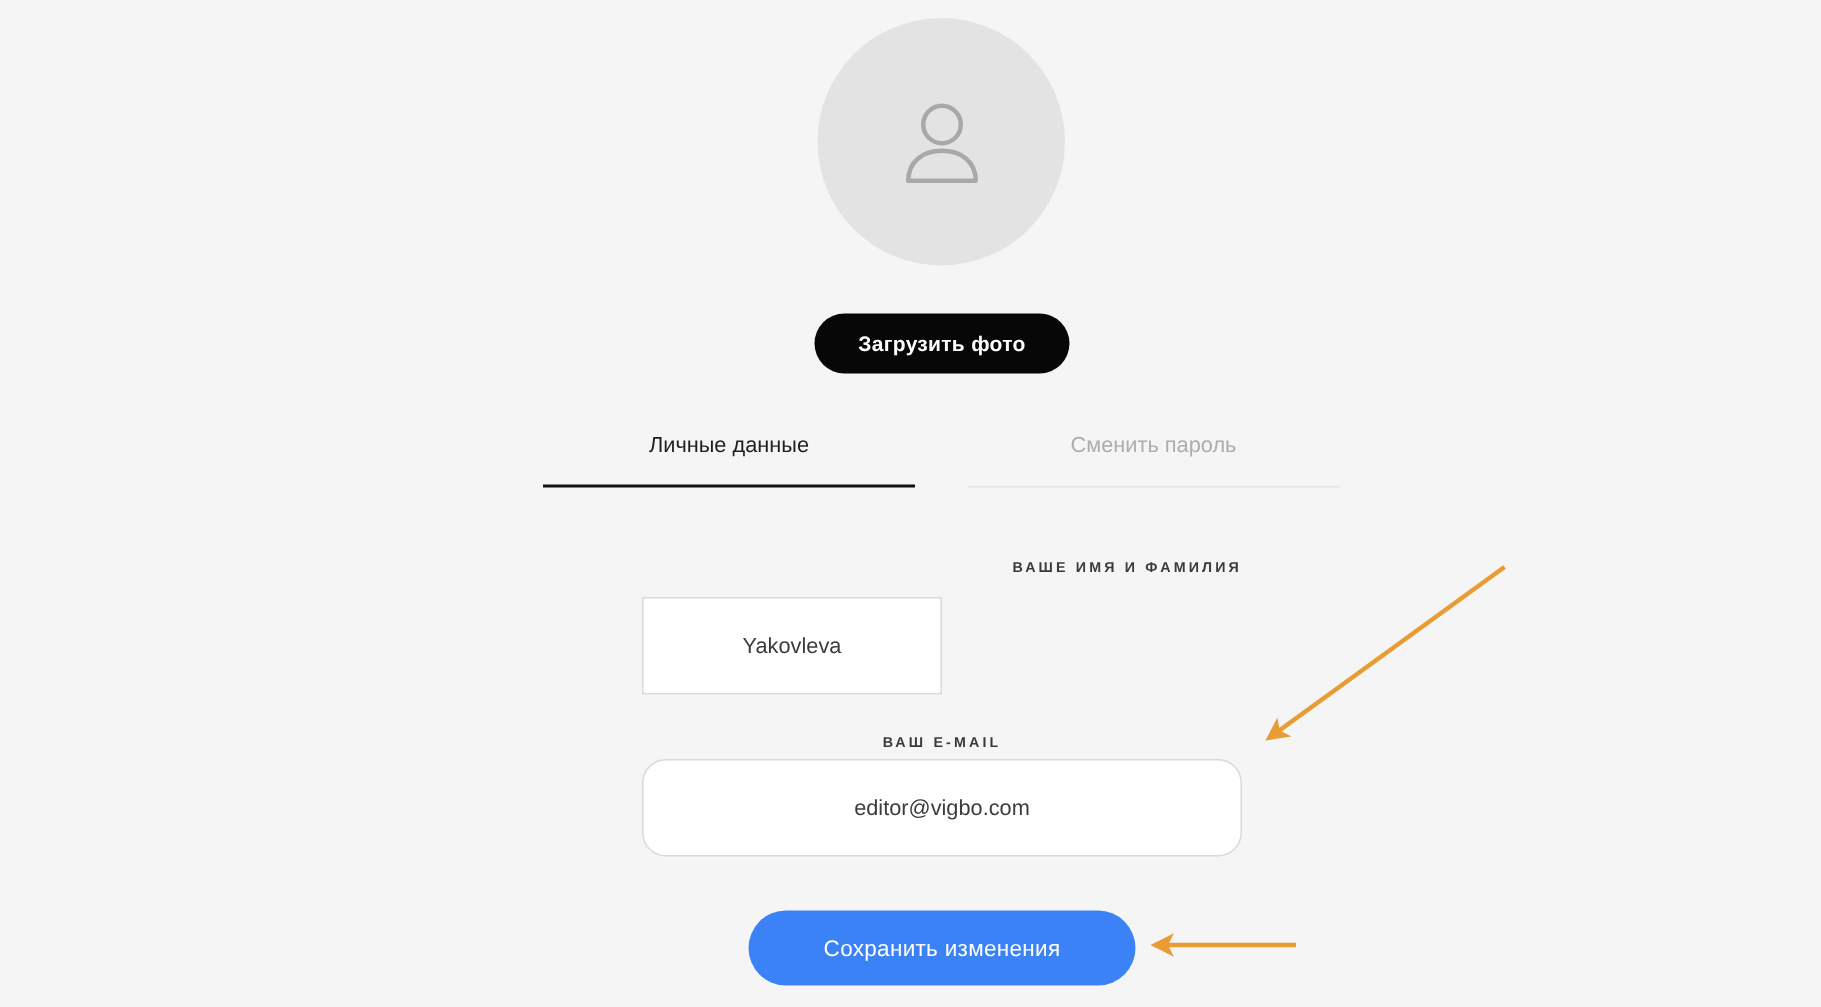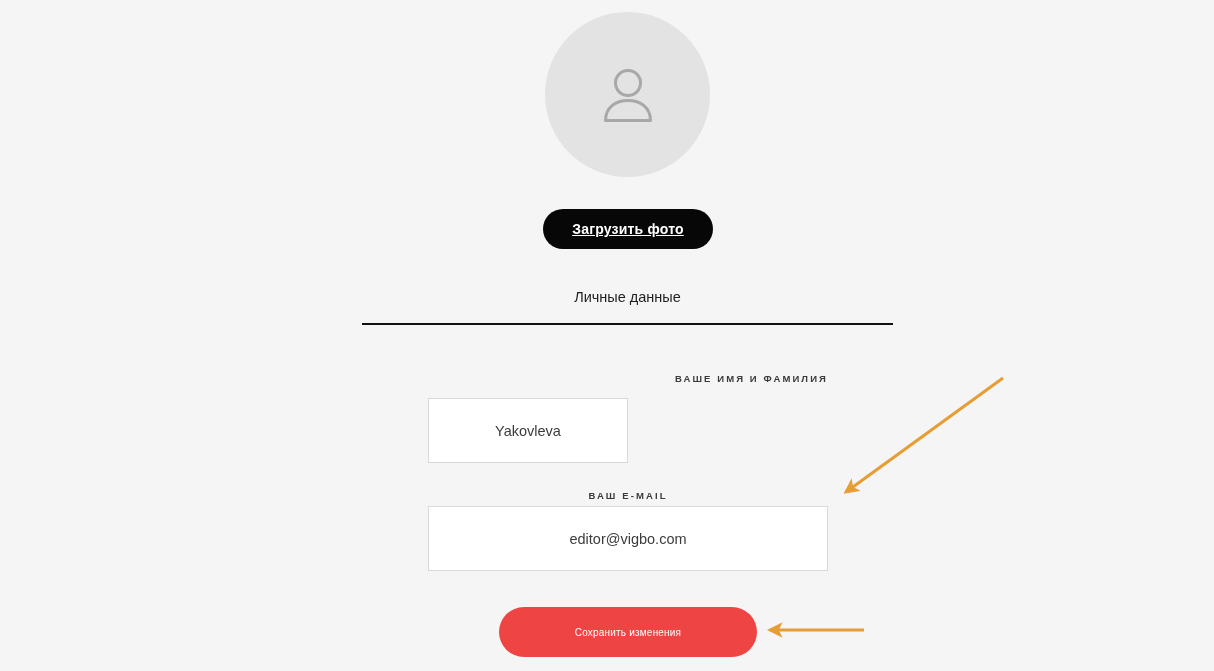--- a/index.html
+++ b/index.html
@@ -52,21 +52,20 @@
     background: #070707;
     color: #ffffff;
     border: none;
     border-radius: 22px;
     font-family: "Liberation Sans", sans-serif;
     font-size: 14px;
     font-weight: bold;
     letter-spacing: .2px;
     cursor: pointer;
     padding: 0;
-    text-decoration: underline;
   }
 
   
   .tabs {
     position: absolute;
     left: 362px;
     top: 288px;
     width: 531px;
     display: flex;
     gap: 35px;
@@ -127,35 +126,36 @@
   }
   .name-row .text-input { width: 200px; height: 65px; }
   .name-row .text-input + .text-input { margin-left: -1px; }
 
   .email-input {
     position: absolute;
     left: 428px;
     top: 506px;
     width: 400px;
     height: 65px;
+    border-radius: 16px;
   }
 
   
   .save-btn {
     position: absolute;
     left: 499px;
     top: 607px;
     width: 258px;
     height: 50px;
-    background: #ef4444;
+    background: #3b82f6;
     color: #ffffff;
     border: none;
     border-radius: 26px;
     font-family: "Liberation Sans", sans-serif;
-    font-size: 10px;
+    font-size: 15px;
     letter-spacing: .2px;
     cursor: pointer;
     padding: 0;
   }
 
   
   .annotations {
     position: absolute;
     left: 0;
     top: 0;
@@ -177,20 +177,21 @@
           <path d="M8.5 55.5 C8.5 42.5 18.5 35.5 31 35.5 C43.5 35.5 53.5 42.5 53.5 55.5 Z" stroke="#a8a8a8" stroke-width="3" fill="none" stroke-linejoin="round"></path>
         </svg>
       </span>
     </div>
   </div>
 
   <button class="upload-btn">Загрузить фото</button>
 
   <div class="tabs">
     <button class="tab active">Личные данные</button>
+    <button class="tab inactive">Сменить пароль</button>
   </div>
 
   <div class="field-label label-name">ВАШЕ ИМЯ И ФАМИЛИЯ</div>
 
   <div class="name-row">
     <input class="text-input" type="text" value="Yakovleva" style="">
   </div>
 
   <div class="field-label label-email">ВАШ E-MAIL</div>
 

